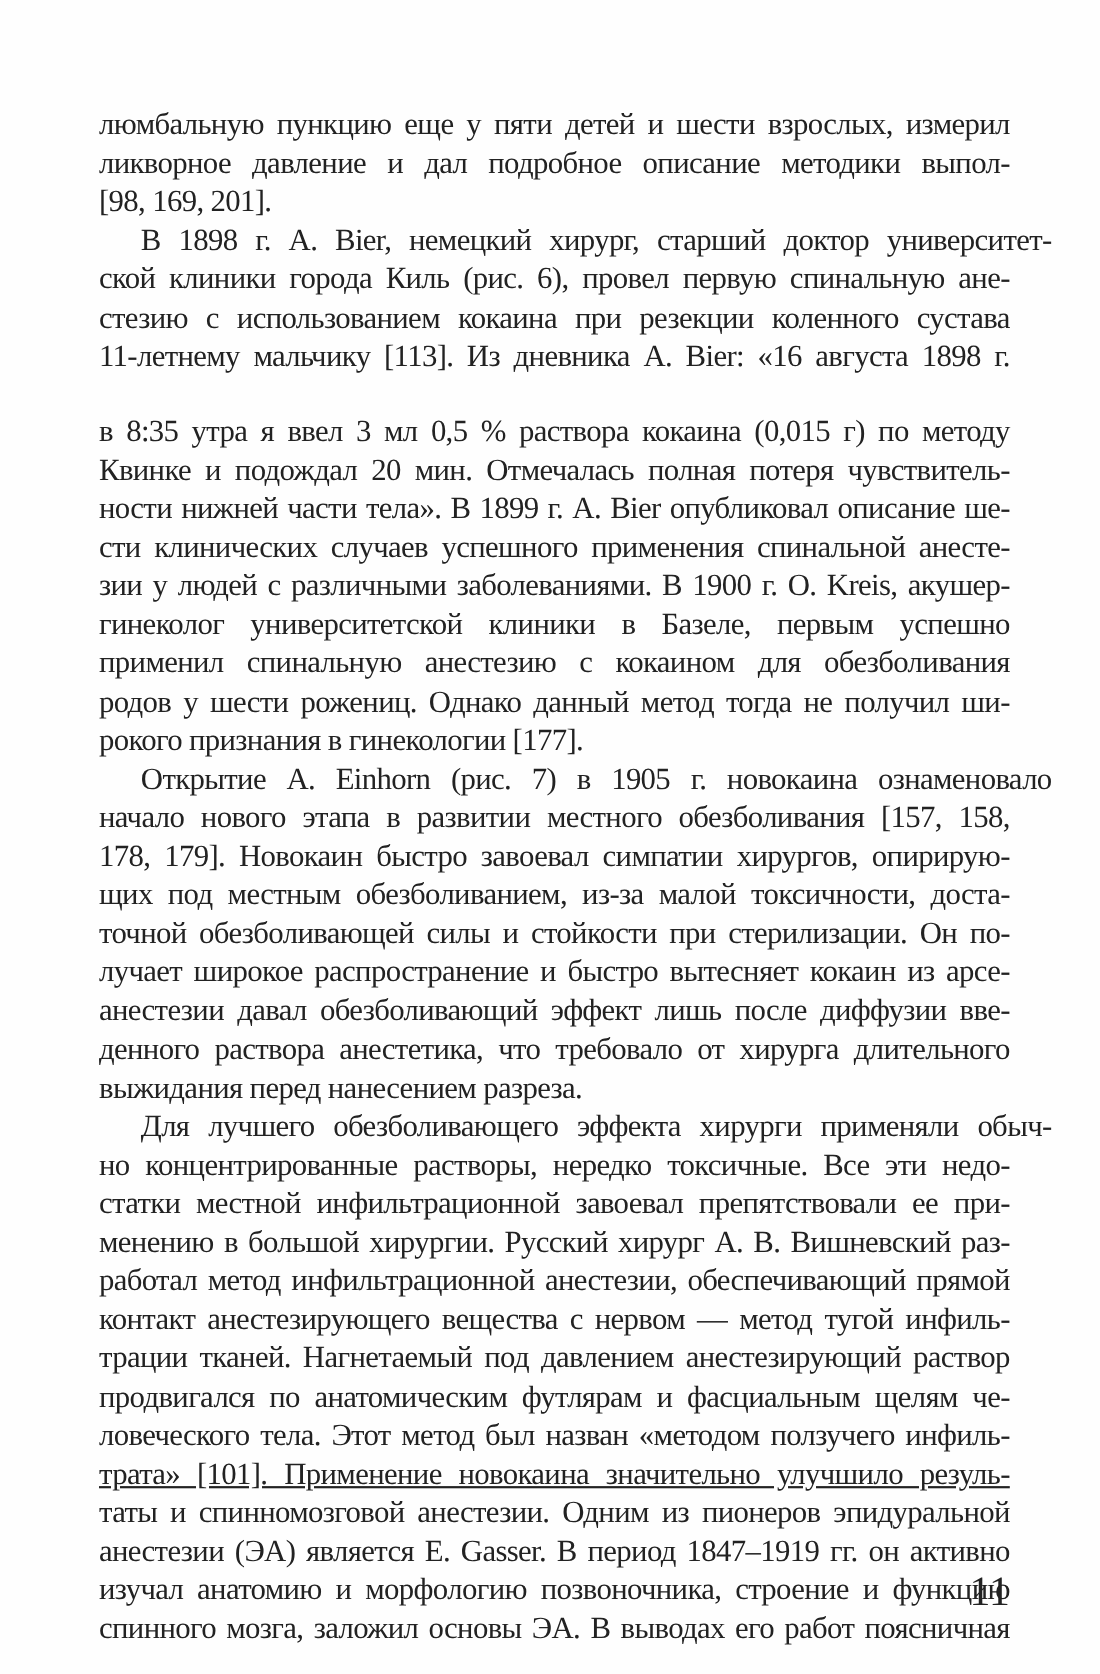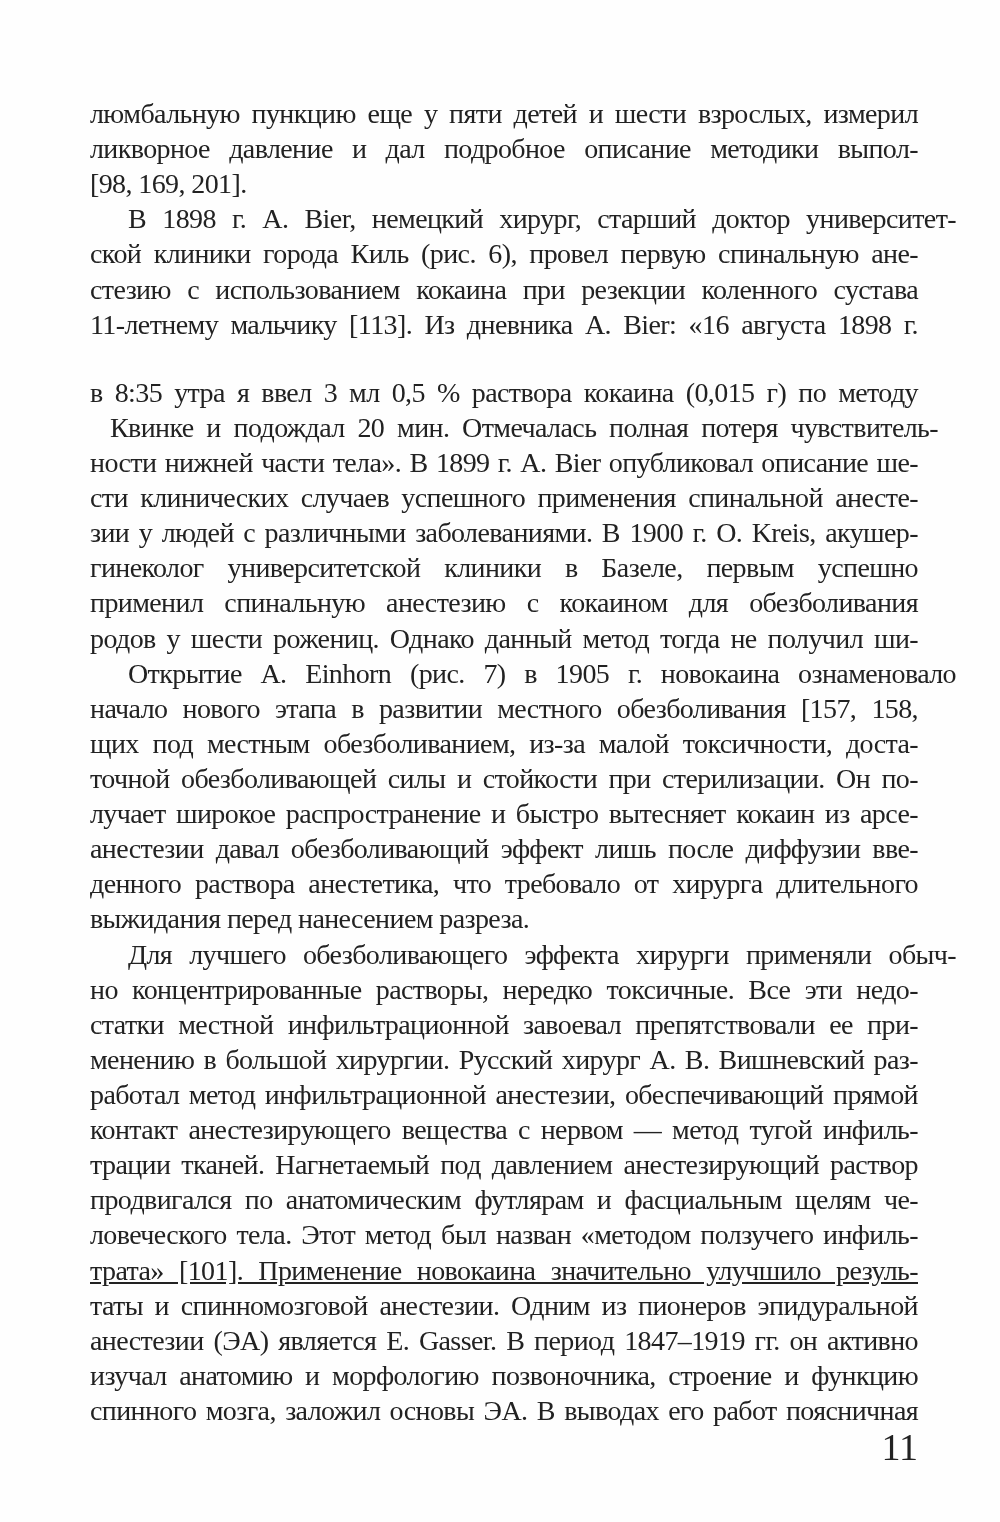--- a/index.html
+++ b/index.html
@@ -68,32 +68,34 @@
       <span class="line" style="display: block; width: 828px;">ликворное давление и дал подробное описание методики выпол-</span>
       <span class="line last" style="display: block; width: 828px;">[98, 169, 201].</span>
     </div>
 
     <div>
       <span class="line indent" style="display: block; width: 828px;">В 1898 г. A. Bier, немецкий хирург, старший доктор университет-</span>
       <span class="line" style="display: block; width: 828px;">ской клиники города Киль (рис. 6), провел первую спинальную ане-</span>
       <span class="line" style="display: block; width: 828px;">стезию с использованием кокаина при резекции коленного сустава</span>
       <span class="line" style="display: block; width: 828px;">11-летнему мальчику [113]. Из дневника A. Bier: «16 августа 1898 г.</span>
       <span class="line" style="display: block; width: 828px; margin-top: 33px;">в 8:35 утра я ввел 3 мл 0,5 % раствора кокаина (0,015 г) по методу</span>
-      <span class="line" style="display: block; width: 828px; margin-left: 20px;">Квинке и подождал 20 мин. Отмечалась полная потеря чувствитель-</span>
+      <span class="line" style="display: block; width: 828px;">Квинке и подождал 20 мин. Отмечалась полная потеря чувствитель-</span>
       <span class="line" style="display: block; width: 828px;">ности нижней части тела». В 1899 г. A. Bier опубликовал описание ше-</span>
       <span class="line" style="display: block; width: 828px;">сти клинических случаев успешного применения спинальной анесте-</span>
       <span class="line" style="display: block; width: 828px;">зии у людей с различными заболеваниями. В 1900 г. O. Kreis, акушер-</span>
       <span class="line" style="display: block; width: 828px;">гинеколог университетской клиники в Базеле, первым успешно</span>
       <span class="line" style="display: block; width: 828px;">применил спинальную анестезию с кокаином для обезболивания</span>
       <span class="line" style="display: block; width: 828px;">родов у шести рожениц. Однако данный метод тогда не получил ши-</span>
+      <span class="line last" style="display: block; width: 828px;">рокого признания в гинекологии [177].</span>
     </div>
 
     <div>
       <span class="line indent" style="display: block; width: 828px;">Открытие A. Einhorn (рис. 7) в 1905 г. новокаина ознаменовало</span>
       <span class="line" style="display: block; width: 828px;">начало нового этапа в развитии местного обезболивания [157, 158,</span>
+      <span class="line" style="display: block; width: 828px;">178, 179]. Новокаин быстро завоевал симпатии хирургов, опирирую-</span>
       <span class="line" style="display: block; width: 828px;">щих под местным обезболиванием, из-за малой токсичности, доста-</span>
       <span class="line" style="display: block; width: 828px;">точной обезболивающей силы и стойкости при стерилизации. Он по-</span>
       <span class="line" style="display: block; width: 828px;">лучает широкое распространение и быстро вытесняет кокаин из арсе-</span>
       <span class="line" style="display: block; width: 828px;">анестезии давал обезболивающий эффект лишь после диффузии вве-</span>
       <span class="line" style="display: block; width: 828px;">денного раствора анестетика, что требовало от хирурга длительного</span>
       <span class="line last" style="display: block; width: 828px;">выжидания перед нанесением разреза.</span>
     </div>
 
     <div>
       <span class="line indent" style="display: block; width: 828px;">Для лучшего обезболивающего эффекта хирурги применяли обыч-</span>

